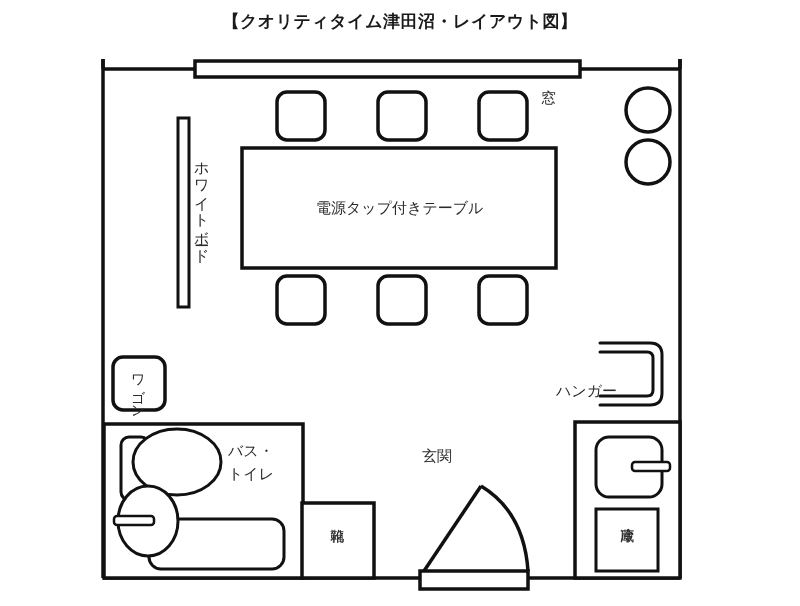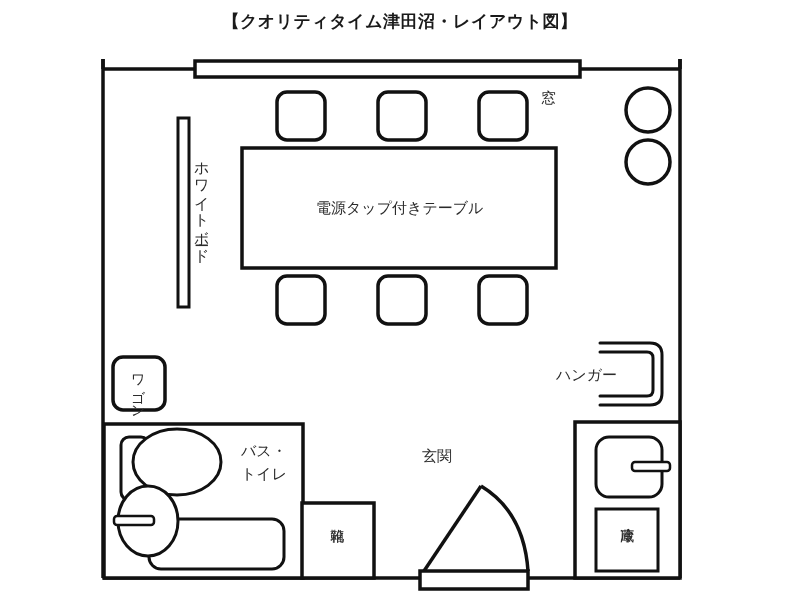--- a/index.html
+++ b/index.html
@@ -44,21 +44,21 @@
     font-family: "Liberation Sans", "DejaVu Sans", sans-serif;
     white-space: nowrap;
   }
   .lbl.vert {
     writing-mode: vertical-rl;
     text-orientation: upright;
     white-space: nowrap;
     line-height: 1.05;
   }
   .lbl.small { font-size: 14px; }
-  .lbl.multi { white-space: pre-line; margin-left: 13px; }
+  .lbl.multi { white-space: pre-line; }
 </style>
 </head>
 <body>
 
 <div id="page">
 
   <div id="title">【クオリティタイム津田沼・レイアウト図】</div>
 
   <svg id="floorplan" width="800" height="606" viewBox="0 0 800 606" xmlns="http://www.w3.org/2000/svg">
 
@@ -149,17 +149,17 @@
 
   <div class="lbl vert small" style="left:131px; top:364px;">ワゴン</div>
 
   <div class="lbl multi" style="left:228px; top:439px; line-height:1.55;">バス・
 トイレ</div>
 
   <div class="lbl vert small" style="left:330px; top:518px;">靴箱</div>
 
   <div class="lbl" style="left:422px; top:447px;">玄関</div>
 
-  <div class="lbl" style="left:556px; top:366px;text-align:right;">ハンガー</div>
+  <div class="lbl" style="left:556px; top:382px;text-align:right;">ハンガー</div>
 
   <div class="lbl vert small" style="left:620px; top:517px;">冷蔵庫</div>
 
 </div>
 
 </body></html>

